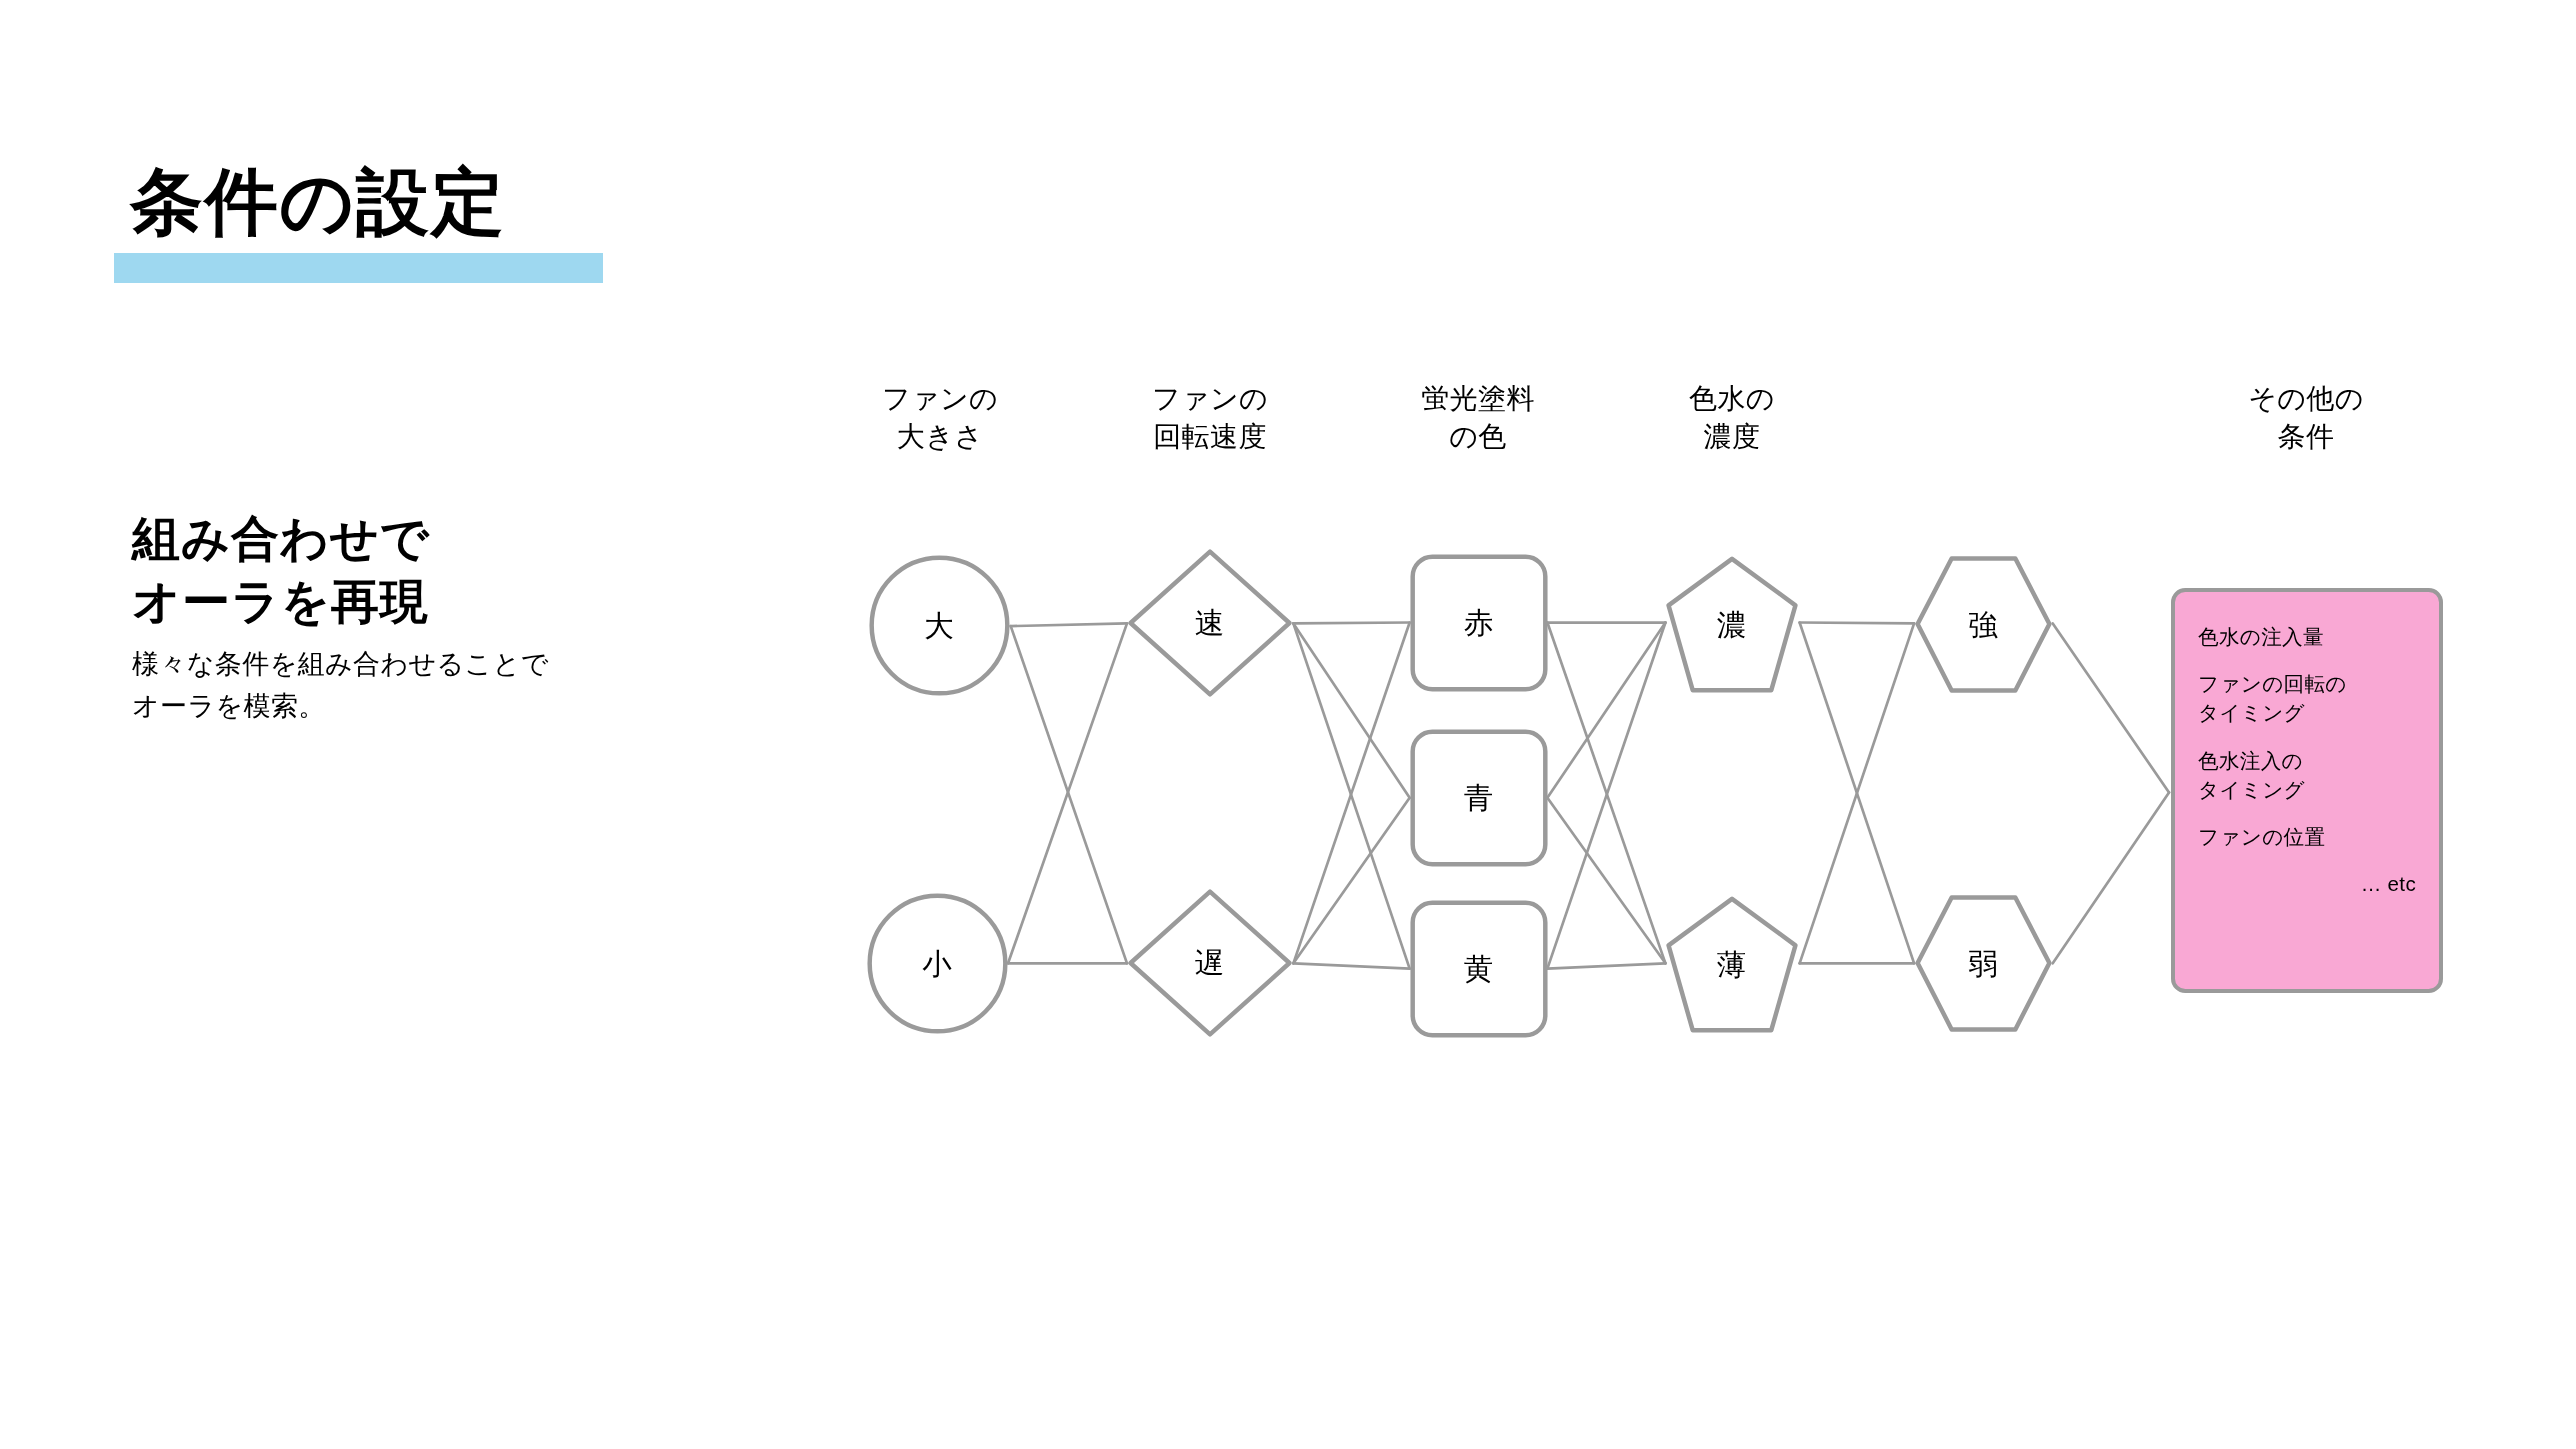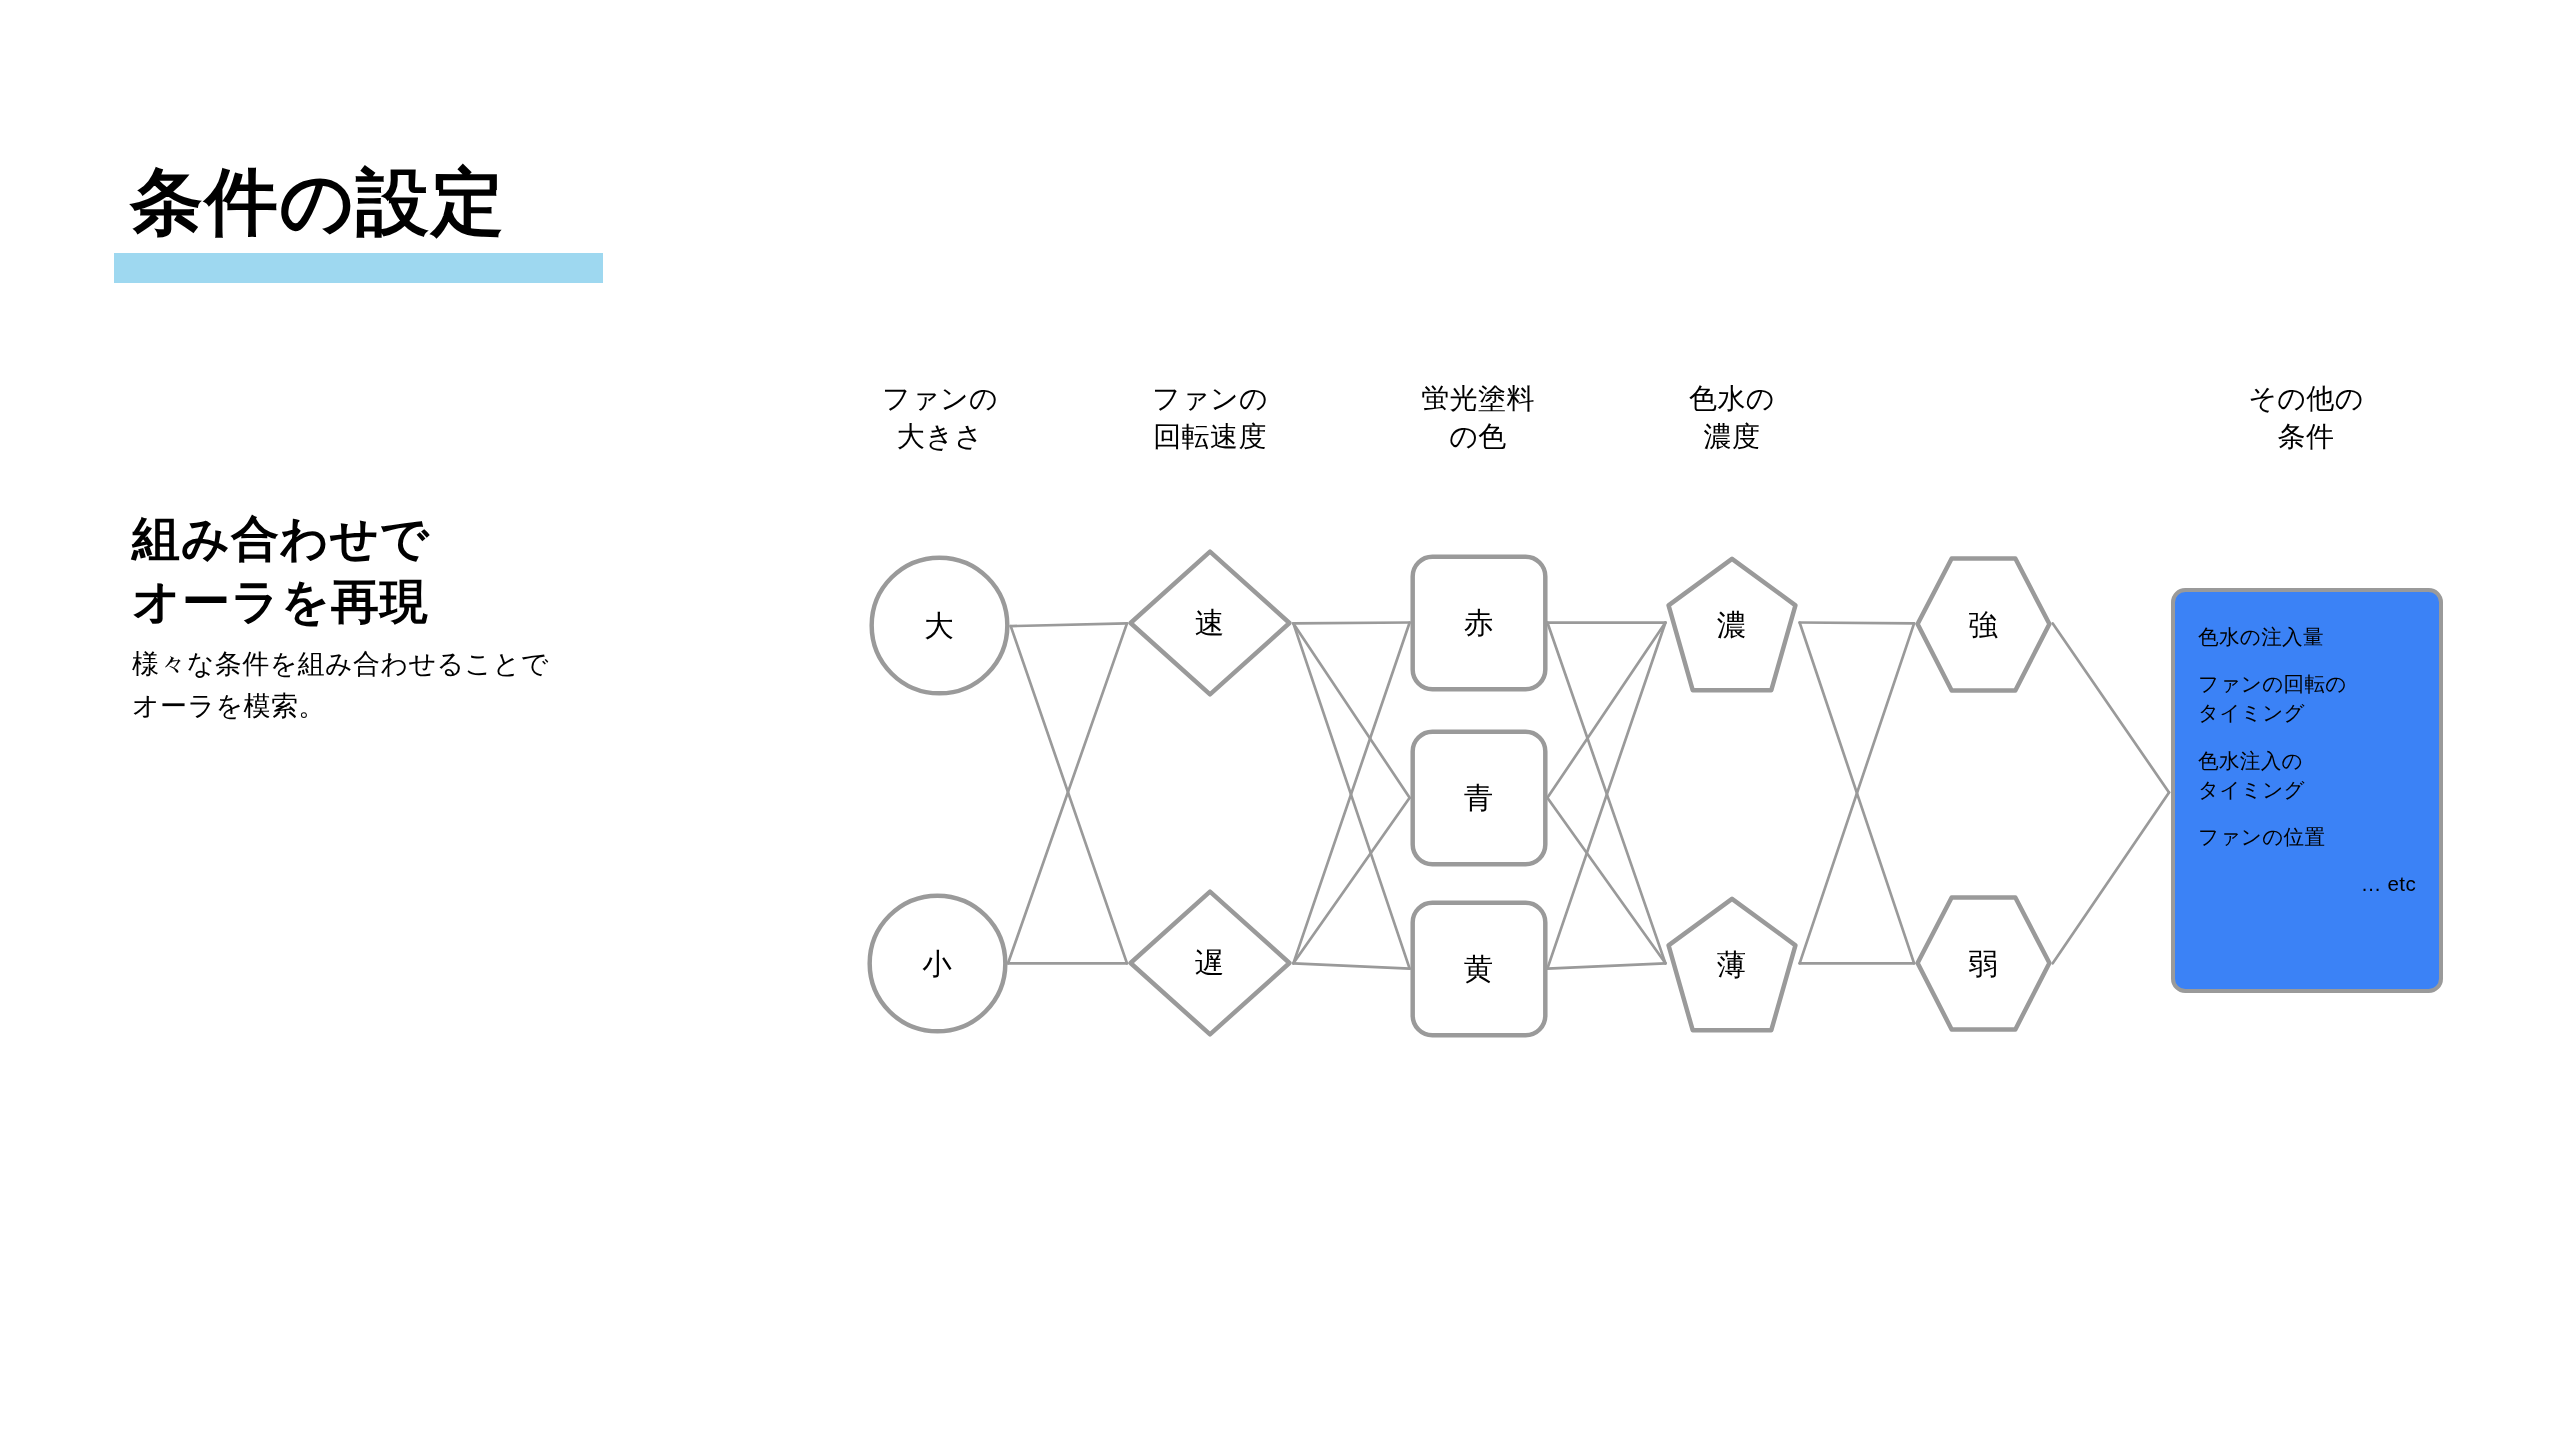--- a/index.html
+++ b/index.html
@@ -44,21 +44,21 @@
   }
   .node svg{position:absolute; left:0; top:0; overflow:visible;}
   .node .lbl{
     position:relative; z-index:2; font-size:29.5px; letter-spacing:0.9px;
     line-height:1; pointer-events:none;
   }
 
   
   #other-box{
     position:absolute; left:2171px; top:588px; width:272px; height:405px;
-    border:4.5px solid #9a9a9a; border-radius:14.3px; background:#3b82f6;
+    border:4.5px solid #9a9a9a; border-radius:14.3px; background:#f9a8d4;
     box-sizing:border-box; z-index:2;
     padding:30px 23px 0 23px;
   }
   .other-item{
     font-size:20.6px; line-height:1.42; letter-spacing:0.3px;
     margin-bottom:18px; white-space:pre-line;
   }
   .other-item.etc{ text-align:right; margin-top:7.2px; }
 </style>
 </head>

